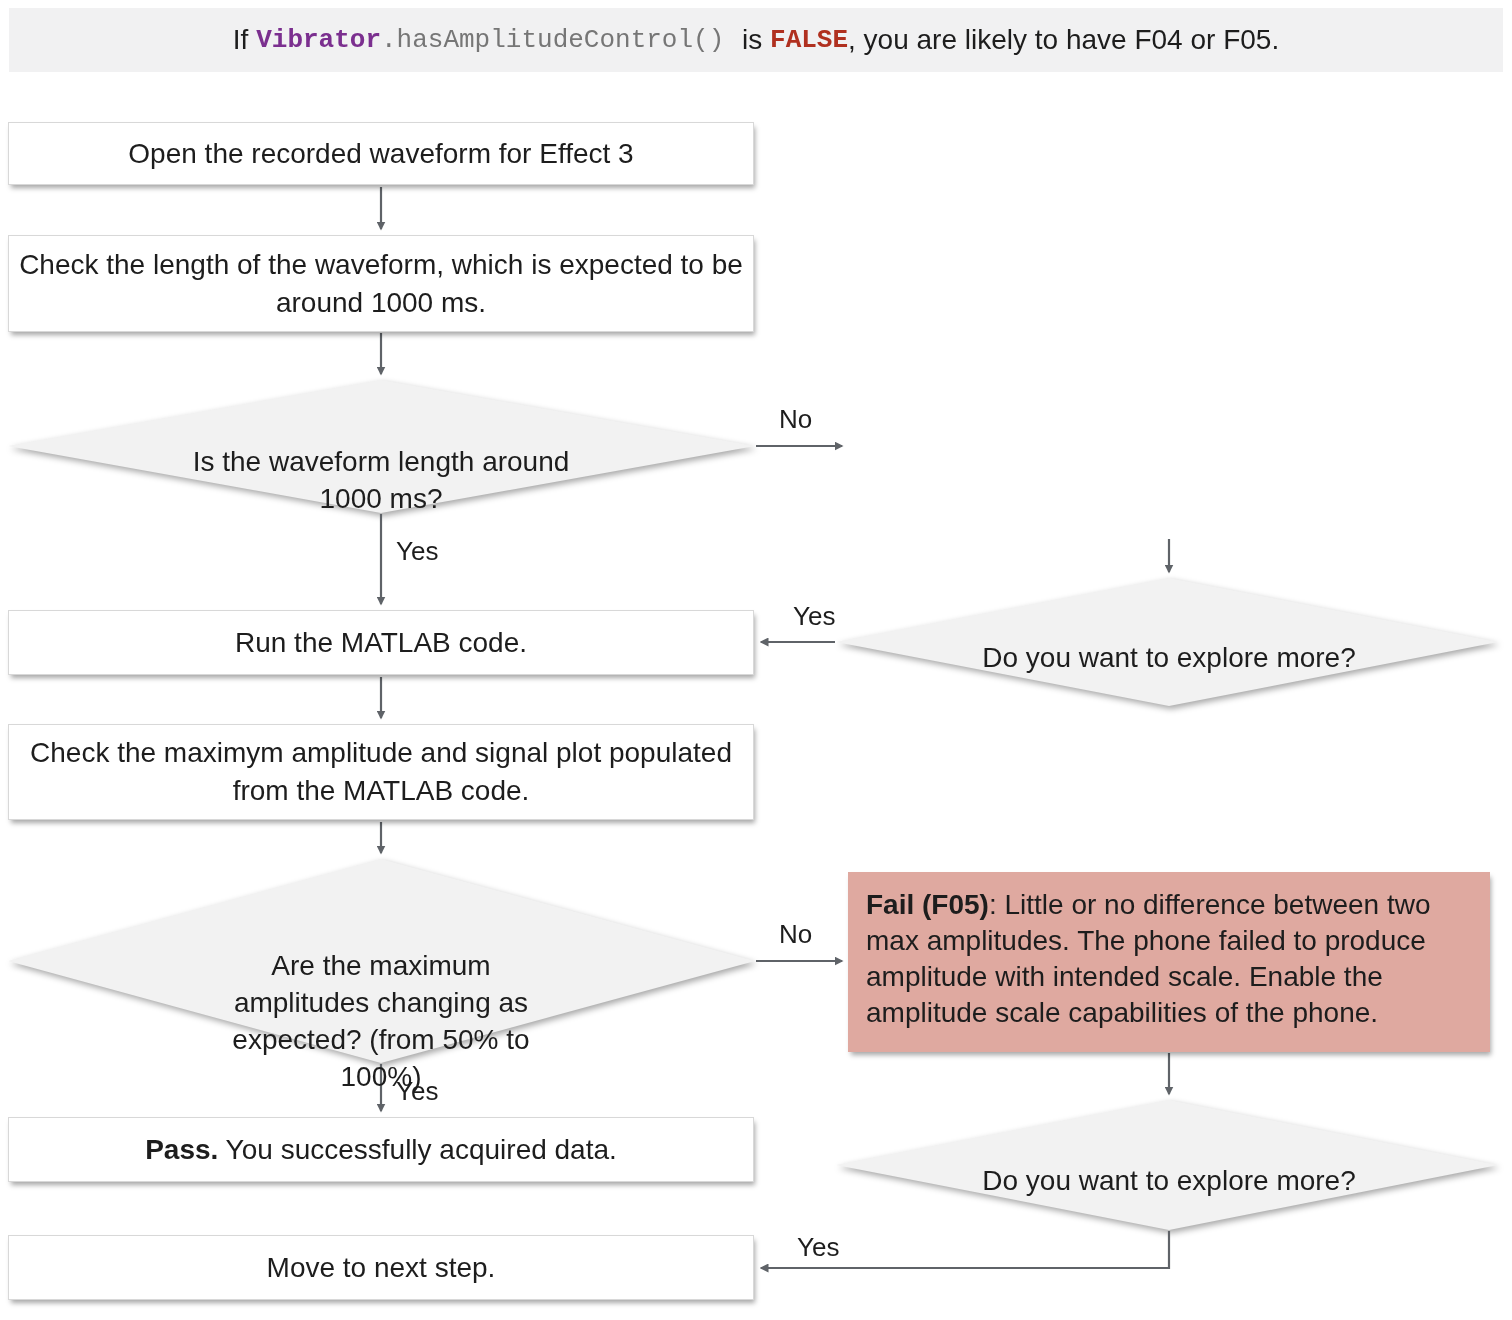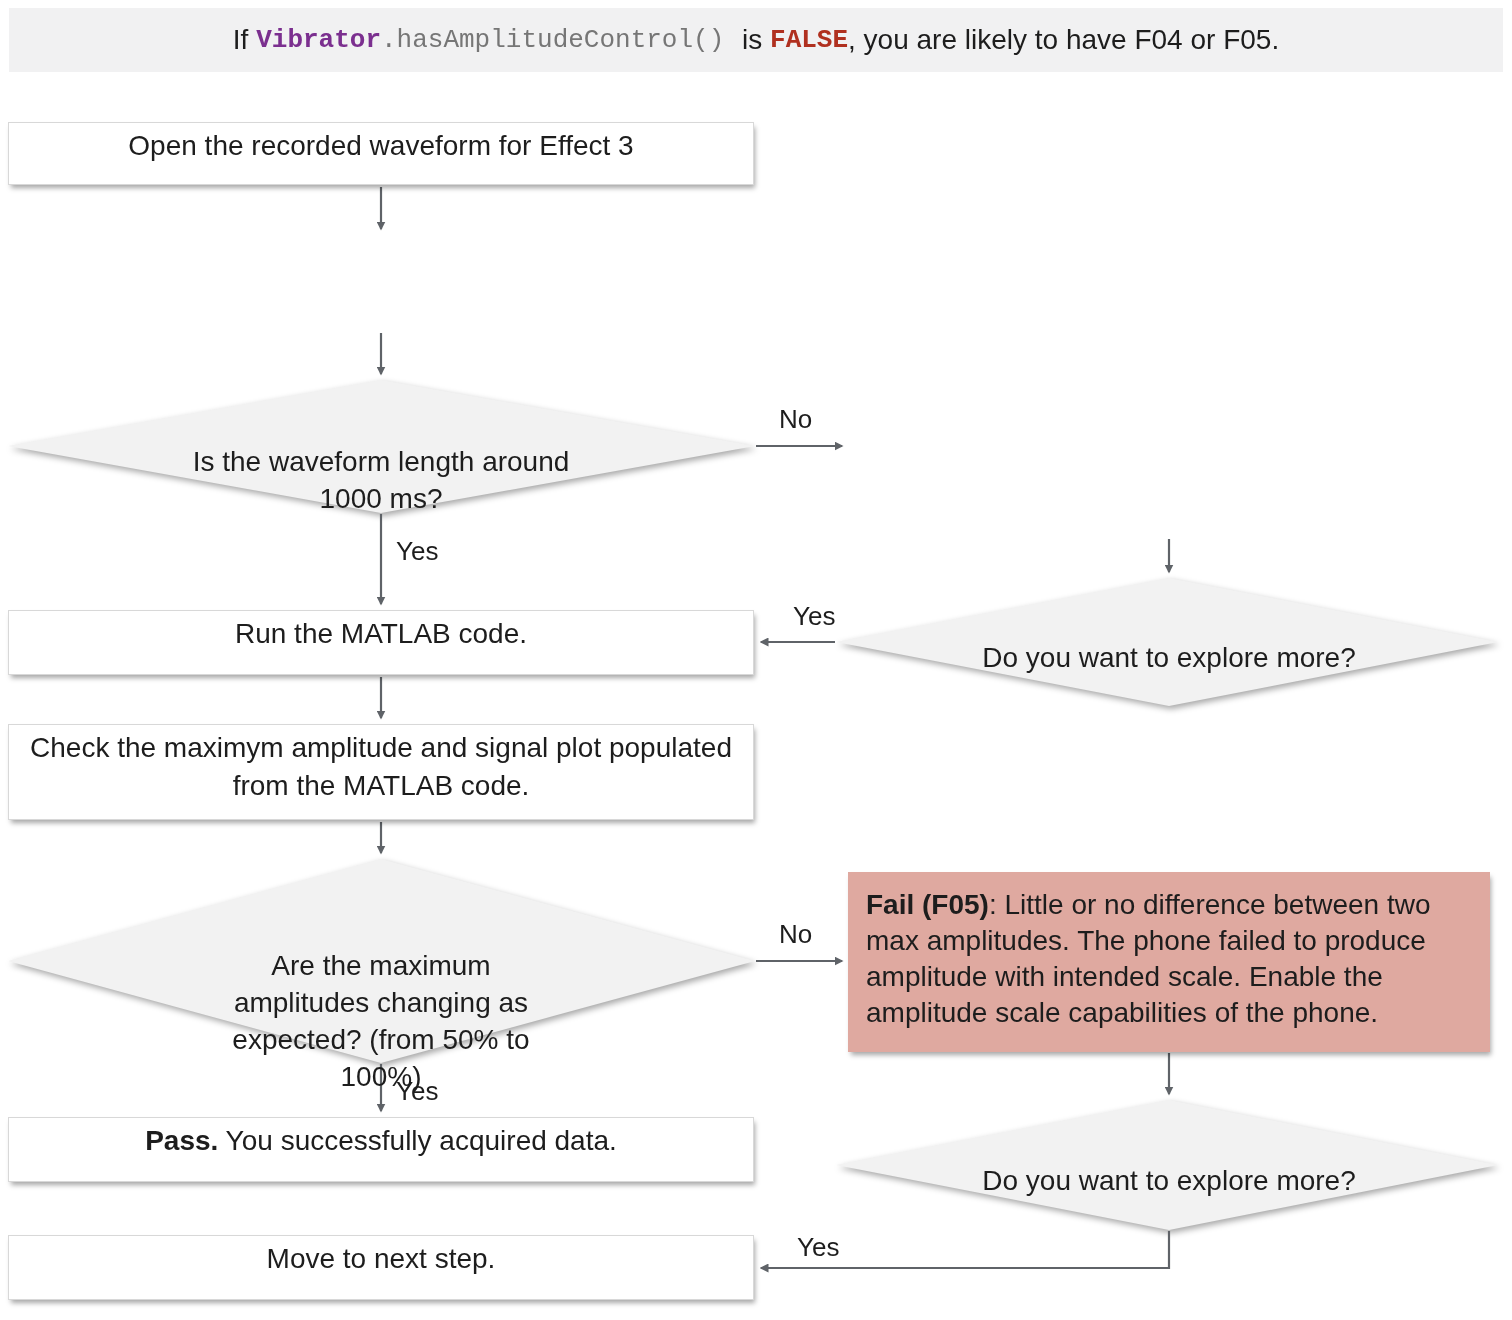--- a/index.html
+++ b/index.html
@@ -60,20 +60,21 @@
     fill: none;
   }
 
   
   .pbox {
     position: absolute;
     background: #ffffff;
     border: 1px solid var(--box-border);
     box-shadow: 2px 4px 5px -1px rgba(0,0,0,0.35);
     display: flex;
+    align-items: center;
     justify-content: center;
     text-align: center;
     font-size: 28px;
     line-height: 1.35;
     z-index: 2;
     box-sizing: border-box;
     padding: 4px 10px;
   }
   .bold { font-weight: 700; }
 
@@ -139,20 +140,23 @@
     <line class="flow-line" x1="381" y1="1064" x2="381" y2="1111" marker-end="url(#arr)"></line>
     <line class="flow-line" x1="756" y1="961" x2="842" y2="961" marker-end="url(#arr)"></line>
     <line class="flow-line" x1="1169" y1="1053" x2="1169" y2="1094" marker-end="url(#arr)"></line>
     <polyline class="flow-line" points="1169,1231 1169,1268 761,1268" marker-end="url(#arr)"></polyline>
   </svg>
 
   <div class="pbox" style="left:8px; top:122px; width:746px; height:63px;">
     <span>Open the recorded waveform for Effect 3</span>
   </div>
 
+  <div class="pbox" style="left:8px; top:235px; width:746px; height:97px;">
+    <span>Check the length of the waveform, which is expected to be around 1000 ms.</span>
+  </div>
 
   <div class="pbox" style="left:8px; top:724px; width:746px; height:96px;">
     <span>Check the maximym amplitude and signal plot populated from the MATLAB code.</span>
   </div>
 
   <div class="pbox" style="left:8px; top:610px; width:746px; height:65px;">
     <span>Run the MATLAB code.</span>
   </div>
 
   <div class="pbox" style="left:8px; top:1117px; width:746px; height:65px;">

